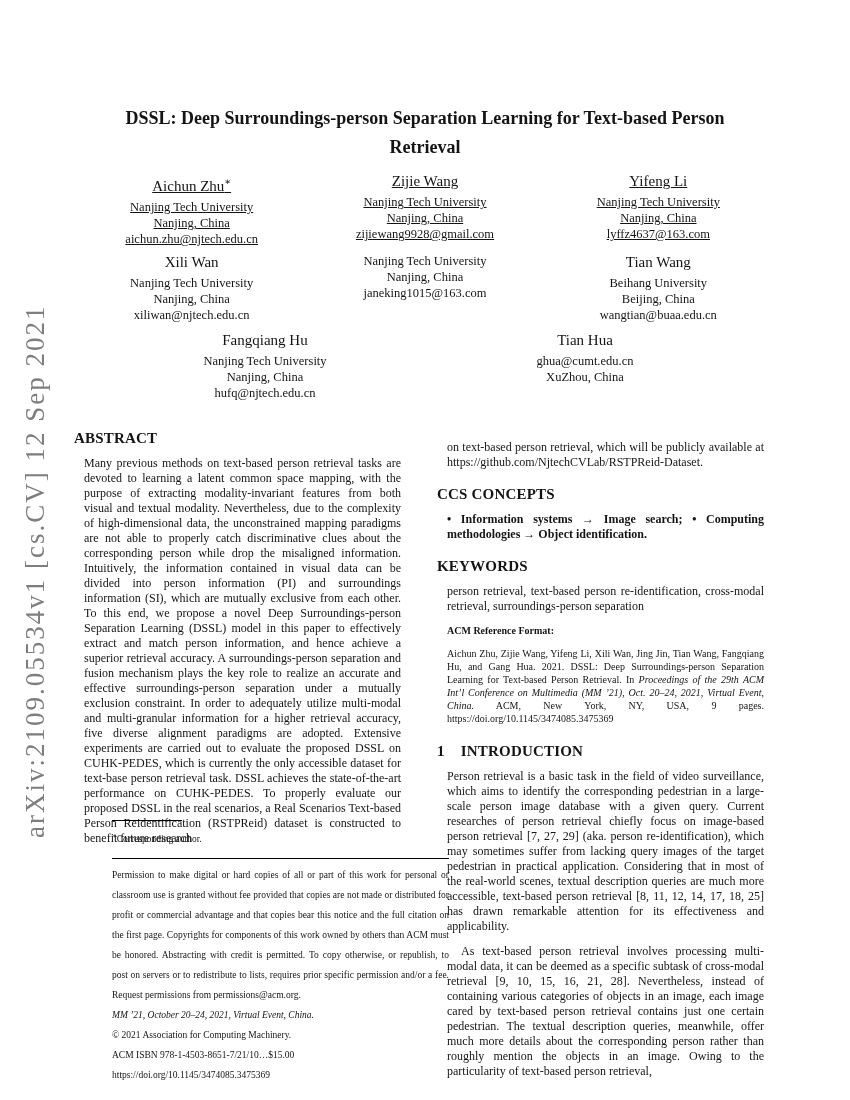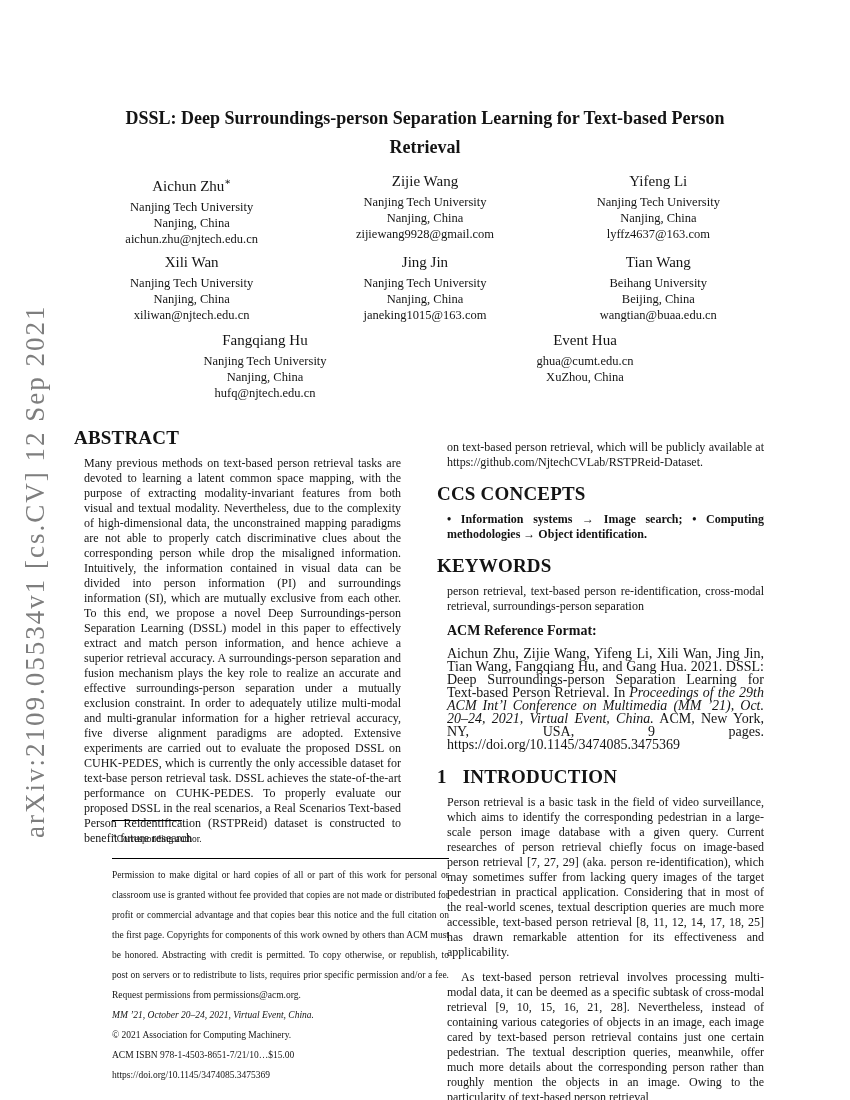--- a/index.html
+++ b/index.html
@@ -31,50 +31,50 @@
     top: 104px; left: 115px; width: 620px;
     margin: 0;
     text-align: center;
     font-size: 18px;
     line-height: 29px;
     font-weight: bold;
   }
 
   
   .authors-row { position: absolute; left: 75px; width: 700px; display: flex; }
-  .row1 { top: 172px; }
+  .row1 { top: 172px; text-decoration: underline; }
   .row2 { top: 253px; }
   .row3 { top: 331px; justify-content: center; gap: 60px; }
   .author { flex: 1; text-align: center; }
   .row3 .author { flex: 0 0 260px; }
   .author-name { font-size: 15px; line-height: 19px; margin-bottom: 3px; }
   .author-name sup { font-size: 10px; }
   .author-line { font-size: 12.5px; line-height: 16px; }
 
   
   .col {
     position: absolute; width: 337px;
     font-size: 12px; line-height: 15px;
     text-align: justify;
     hyphens: auto;
   }
   .col-left  { left: 74px;  top: 430px; }
   .col-right { left: 437px; top: 430px; }
   .col p { margin: 10px; }
 
   h2.sec {
-    font-size: 19px; line-height: 16px;
+    font-size: 15px; line-height: 16px;
     font-weight: bold; letter-spacing: 0.2px;
     margin: 0 0 7px 0; text-align: left;
   }
   .sec-gap { margin-top: 16px !important; }
   .sec-num { display: inline-block; margin-right: 16px; }
 
   .ccs-text { font-weight: bold; }
-  .small-ref { font-size: 14px; line-height: 13px; text-align: justify; }
+  .small-ref { font-size: 10px; line-height: 13px; text-align: justify; }
   .ref-head { font-weight: bold; margin-top: 10px !important; text-align: left; }
   .italic { font-style: italic; }
   .para-indent { text-indent: 14px; }
   .intro-head { margin-top: 18px !important; margin-bottom: 8px !important; }
 
   
   .footnote-block {
     position: absolute; left: 80px; top: 820px; width: 337px;
     font-size: 9.5px; line-height: 20px;
     text-align: justify;
@@ -118,42 +118,41 @@
   </div>
 
   <div class="authors-row row2">
     <div class="author">
       <div class="author-name">Xili Wan</div>
       <div class="author-line">Nanjing Tech University</div>
       <div class="author-line">Nanjing, China</div>
       <div class="author-line">xiliwan@njtech.edu.cn</div>
     </div>
     <div class="author">
-      <div class="author-name">Jing Jin</div>
       <div class="author-line">Nanjing Tech University</div>
       <div class="author-line">Nanjing, China</div>
       <div class="author-line">janeking1015@163.com</div>
     </div>
     <div class="author">
       <div class="author-name">Tian Wang</div>
       <div class="author-line">Beihang University</div>
       <div class="author-line">Beijing, China</div>
       <div class="author-line">wangtian@buaa.edu.cn</div>
     </div>
   </div>
 
   <div class="authors-row row3">
     <div class="author">
       <div class="author-name">Fangqiang Hu</div>
       <div class="author-line">Nanjing Tech University</div>
       <div class="author-line">Nanjing, China</div>
       <div class="author-line">hufq@njtech.edu.cn</div>
     </div>
     <div class="author">
-      <div class="author-name">Event Hua</div>
+      <div class="author-name">Tian Hua</div>
       <div class="author-line">ghua@cumt.edu.cn</div>
       <div class="author-line">XuZhou, China</div>
     </div>
   </div>
 
   <div class="col col-left">
     <h2 class="sec">ABSTRACT</h2>
     <p>Many previous methods on text-based person retrieval tasks are devoted to learning a latent common space mapping, with the purpose of extracting modality-invariant features from both visual and textual modality. Nevertheless, due to the complexity of high-dimensional data, the unconstrained mapping paradigms are not able to properly catch discriminative clues about the corresponding person while drop the misaligned information. Intuitively, the information contained in visual data can be divided into person information (PI) and surroundings information (SI), which are mutually exclusive from each other. To this end, we propose a novel Deep Surroundings-person Separation Learning (DSSL) model in this paper to effectively extract and match person information, and hence achieve a superior retrieval accuracy. A surroundings-person separation and fusion mechanism plays the key role to realize an accurate and effective surroundings-person separation under a mutually exclusion constraint. In order to adequately utilize multi-modal and multi-granular information for a higher retrieval accuracy, five diverse alignment paradigms are adopted. Extensive experiments are carried out to evaluate the proposed DSSL on CUHK-PEDES, which is currently the only accessible dataset for text-base person retrieval task. DSSL achieves the state-of-the-art performance on CUHK-PEDES. To properly evaluate our proposed DSSL in the real scenarios, a Real Scenarios Text-based Person Reidentification (RSTPReid) dataset is constructed to benefit future research</p>
   </div>
 

